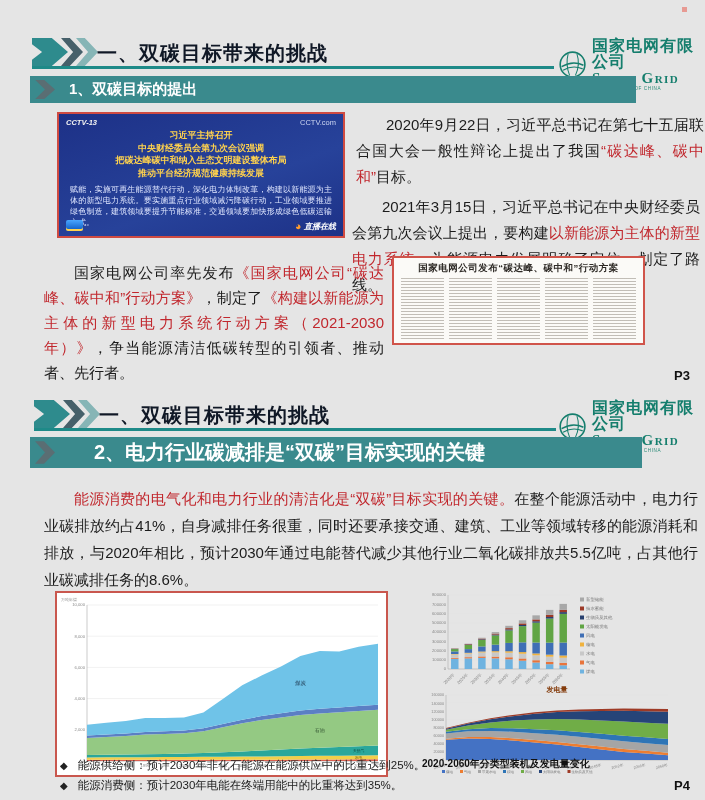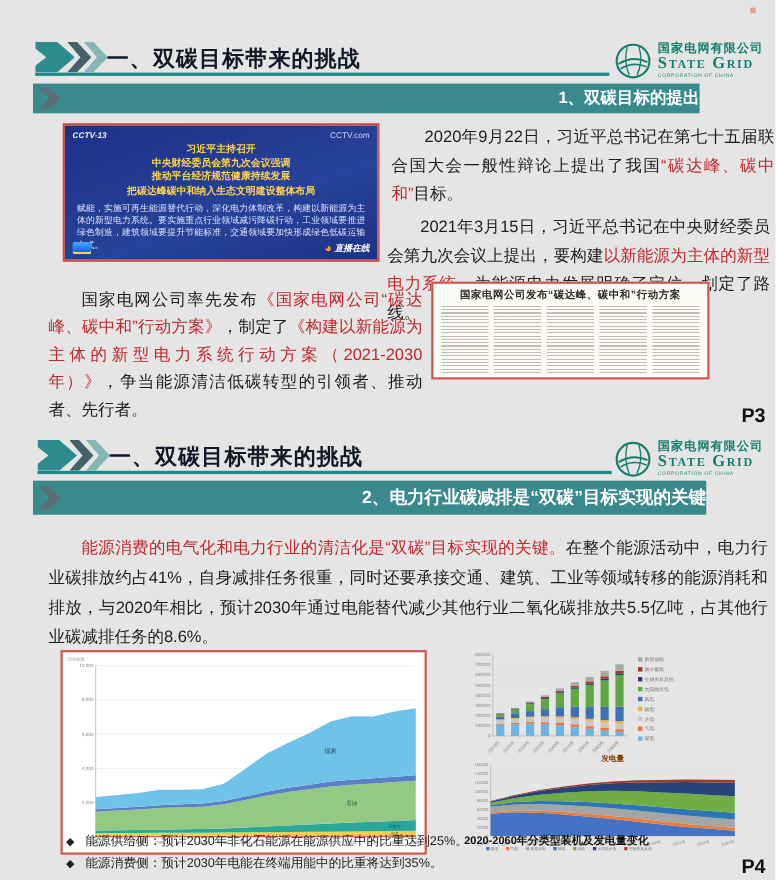--- a/index.html
+++ b/index.html
@@ -12,26 +12,26 @@
     clip-path:polygon(0 0,55% 0,100% 50%,55% 100%,0 100%,0 78%,28% 50%,0 22%);}
   .chev{width:22px;height:28px;margin-left:-7px;
     clip-path:polygon(0 0,40% 0,100% 50%,40% 100%,0 100%,55% 50%);}
   .chev.c2{background:#46606a;}
   .chev.c3{background:#86b5b6;}
   .slide-title{position:absolute;font-size:20px;font-weight:bold;color:#101826;letter-spacing:1px;}
   .hr-teal{position:absolute;height:3px;background:#1e8a88;}
   
   .logo{position:absolute;display:flex;align-items:center;gap:5px;}
   .logo-txt{line-height:1;}
-  .logo-cn{font-size:11px;font-weight:bold;color:#157e6d;letter-spacing:1px;}
+  .logo-cn{font-size:16px;font-weight:bold;color:#157e6d;letter-spacing:1px;}
   .logo-en{font-family:"Liberation Serif",serif;font-variant:small-caps;font-size:15px;
            font-weight:bold;color:#157e6d;letter-spacing:1.5px;margin-top:1px;}
   .logo-sub{font-size:4.6px;color:#2a8a77;letter-spacing:.6px;margin-top:1px;}
   
-  .banner{position:absolute;background:#3a8a8d;color:#fff;display:flex;align-items:center;justify-content:space-between;}
+  .banner{position:absolute;background:#3a8a8d;color:#fff;display:flex;align-items:center;}
   .banner-arrow{width:20px;height:72%;background:#5a6e73;margin-left:5px;
     clip-path:polygon(0 0,45% 0,100% 50%,45% 100%,0 100%,50% 50%);}
   .banner-label{font-weight:bold;margin-left:14px;}
   
   .cctv{position:absolute;background:linear-gradient(160deg,#1d3187 0%,#27429a 60%,#1d3187 100%);
         border:2px solid #cf4b42;box-sizing:border-box;}
   .cctv-head{margin-top:15px;text-align:center;color:#ffd24d;font-weight:bold;
              font-size:9px;line-height:12.5px;}
   .cctv-body{margin:5px 11px 0;color:#dfe6ff;font-size:8px;line-height:11px;text-align:justify;}
   .cctv-badge-tl{position:absolute;top:4px;left:7px;color:#f2f2f2;font-size:7.5px;font-weight:bold;font-style:italic;}
@@ -42,21 +42,21 @@
   .cctv-wm .swirl{color:#ff9d2e;font-size:11px;font-style:normal;vertical-align:-1px;}
   
   .para{position:absolute;font-size:15px;line-height:26px;text-align:justify;
         text-indent:2em;color:#1c1c1c;}
   .para .red{color:#c1272d;}
   
   .news{position:absolute;background:#fbfaf7;border:2px solid #d0544a;box-sizing:border-box;padding:4px 7px;}
   .news-title{font-size:9.5px;font-weight:bold;color:#2e2a26;text-align:center;letter-spacing:.5px;}
   .news-cols{display:flex;gap:5px;height:62px;margin-top:3px;}
   .news-col{flex:1;background:repeating-linear-gradient(to bottom,#b3aea6 0,#b3aea6 1px,transparent 1px,transparent 3px);opacity:.8;}
-  .pageno{position:absolute;font-size:18px;font-weight:bold;color:#111;}
+  .pageno{position:absolute;font-size:13px;font-weight:bold;color:#111;}
   
   .chart-frame{position:absolute;border:2px solid #c9574e;box-sizing:border-box;background:#fff;padding:2px;}
   
   .bullets{position:absolute;list-style:none;margin:0;padding:0;}
   .bullets li{font-size:11.5px;line-height:16px;color:#222;margin-bottom:3px;white-space:nowrap;}
   .bullets .diam{margin:0 10px 0 2px;font-size:10px;}
   .caption{position:absolute;font-size:10px;font-weight:bold;color:#111;}
   .reddot{position:absolute;left:682px;top:7px;width:5px;height:5px;background:#e87a70;opacity:.7;}
   svg{display:block;}
 </style>
@@ -94,22 +94,22 @@
       <div class="banner-arrow"></div>
       <div class="banner-label" style="font-size:15px;">1、双碳目标的提出</div>
     </div>
 
     <div class="cctv" style="left:57px;top:112px;width:288px;height:126px;">
       <div class="cctv-badge-tl">CCTV-13</div>
       <div class="cctv-badge-tr">CCTV.com</div>
       <div class="cctv-head">
           <div>习近平主持召开</div>
           <div>中央财经委员会第九次会议强调</div>
+          <div>把碳达峰碳中和纳入生态文明建设整体布局</div>
           <div>推动平台经济规范健康持续发展</div>
-          <div>把碳达峰碳中和纳入生态文明建设整体布局</div>
         </div>
       <div class="cctv-body">赋能，实施可再生能源替代行动，深化电力体制改革，构建以新能源为主体的新型电力系统。要实施重点行业领域减污降碳行动，工业领域要推进绿色制造，建筑领域要提升节能标准，交通领域要加快形成绿色低碳运输方式。</div>
       <div class="cctv-logo-bl"></div>
       <div class="cctv-wm"><span class="swirl">◕</span> <span>直播在线</span></div>
     </div>
 
     <p class="para" style="left:356px;top:97px;width:348px;"><span>2020年9月22日，习近平总书记在第七十五届联合国大会一般性辩论上提出了我国</span><span class="red">“碳达峰、碳中和”</span><span>目标。</span></p>
     <p class="para" style="left:352px;top:179px;width:348px;"><span>2021年3月15日，习近平总书记在中央财经委员会第九次会议上提出，要构建</span><span class="red">以新能源为主体的新型电力系统</span><span>，为能源电力发展明确了定位，划定了路线。</span></p>
     <p class="para" style="left:44px;top:245px;width:340px;line-height:25px;"><span>国家电网公司率先发布</span><span class="red">《国家电网公司“碳达峰、碳中和”行动方案》</span><span>，制定了</span><span class="red">《构建以新能源为主体的新型电力系统行动方案（2021-2030年）》</span><span>，争当能源清洁低碳转型的引领者、推动者、先行者。</span></p>
 
@@ -146,21 +146,21 @@
       </svg>
       <div class="logo-txt">
         <div class="logo-cn">国家电网有限公司</div>
         <div class="logo-en">State Grid</div>
         <div class="logo-sub">CORPORATION OF CHINA</div>
       </div>
     </div>
 
     <div class="banner" style="left:30px;top:437px;width:612px;height:31px;">
       <div class="banner-arrow"></div>
-      <div class="banner-label" style="font-size:16px;margin-left:39px;">2、电力行业碳减排是“双碳”目标实现的关键</div>
+      <div class="banner-label" style="font-size:20px;margin-left:39px;">2、电力行业碳减排是“双碳”目标实现的关键</div>
     </div>
 
     <p class="para" style="left:44px;top:470px;width:654px;line-height:27px;"><span class="red">能源消费的电气化和电力行业的清洁化是“双碳”目标实现的关键。</span><span>在整个能源活动中，电力行业碳排放约占41%，自身减排任务很重，同时还要承接交通、建筑、工业等领域转移的能源消耗和排放，与2020年相比，预计2030年通过电能替代减少其他行业二氧化碳排放共5.5亿吨，占其他行业碳减排任务的8.6%。</span></p>
 
     <div class="chart-frame" style="left:55px;top:591px;width:333px;height:186px;">
       <svg width="325" height="178">
           <line x1="28" x2="319" y1="166" y2="166" stroke="#e2e2e2" stroke-width="0.5"></line>
           <text x="26" y="167.4" font-size="4.2" fill="#8a8a8a" text-anchor="end">0</text>
           <line x1="28" x2="319" y1="134.8" y2="134.8" stroke="#e2e2e2" stroke-width="0.5"></line>
           <text x="26" y="136.20000000000002" font-size="4.2" fill="#8a8a8a" text-anchor="end">2,000</text>

